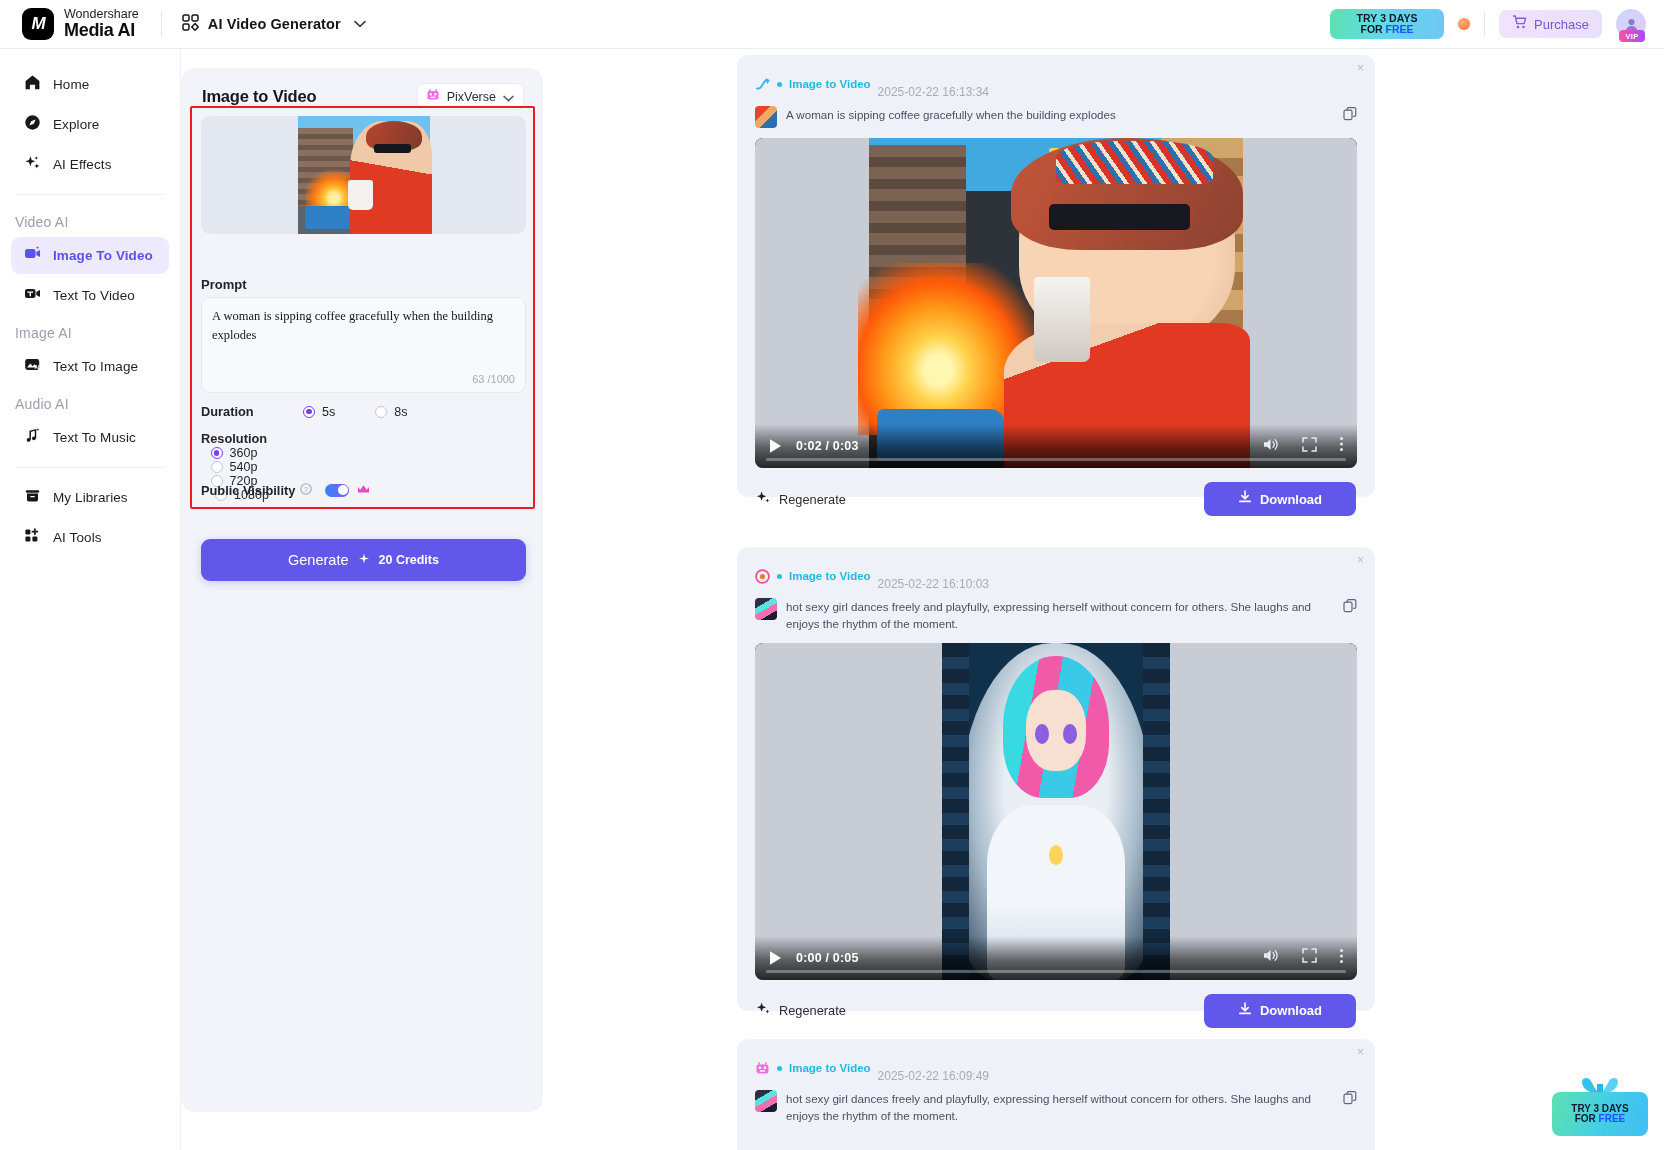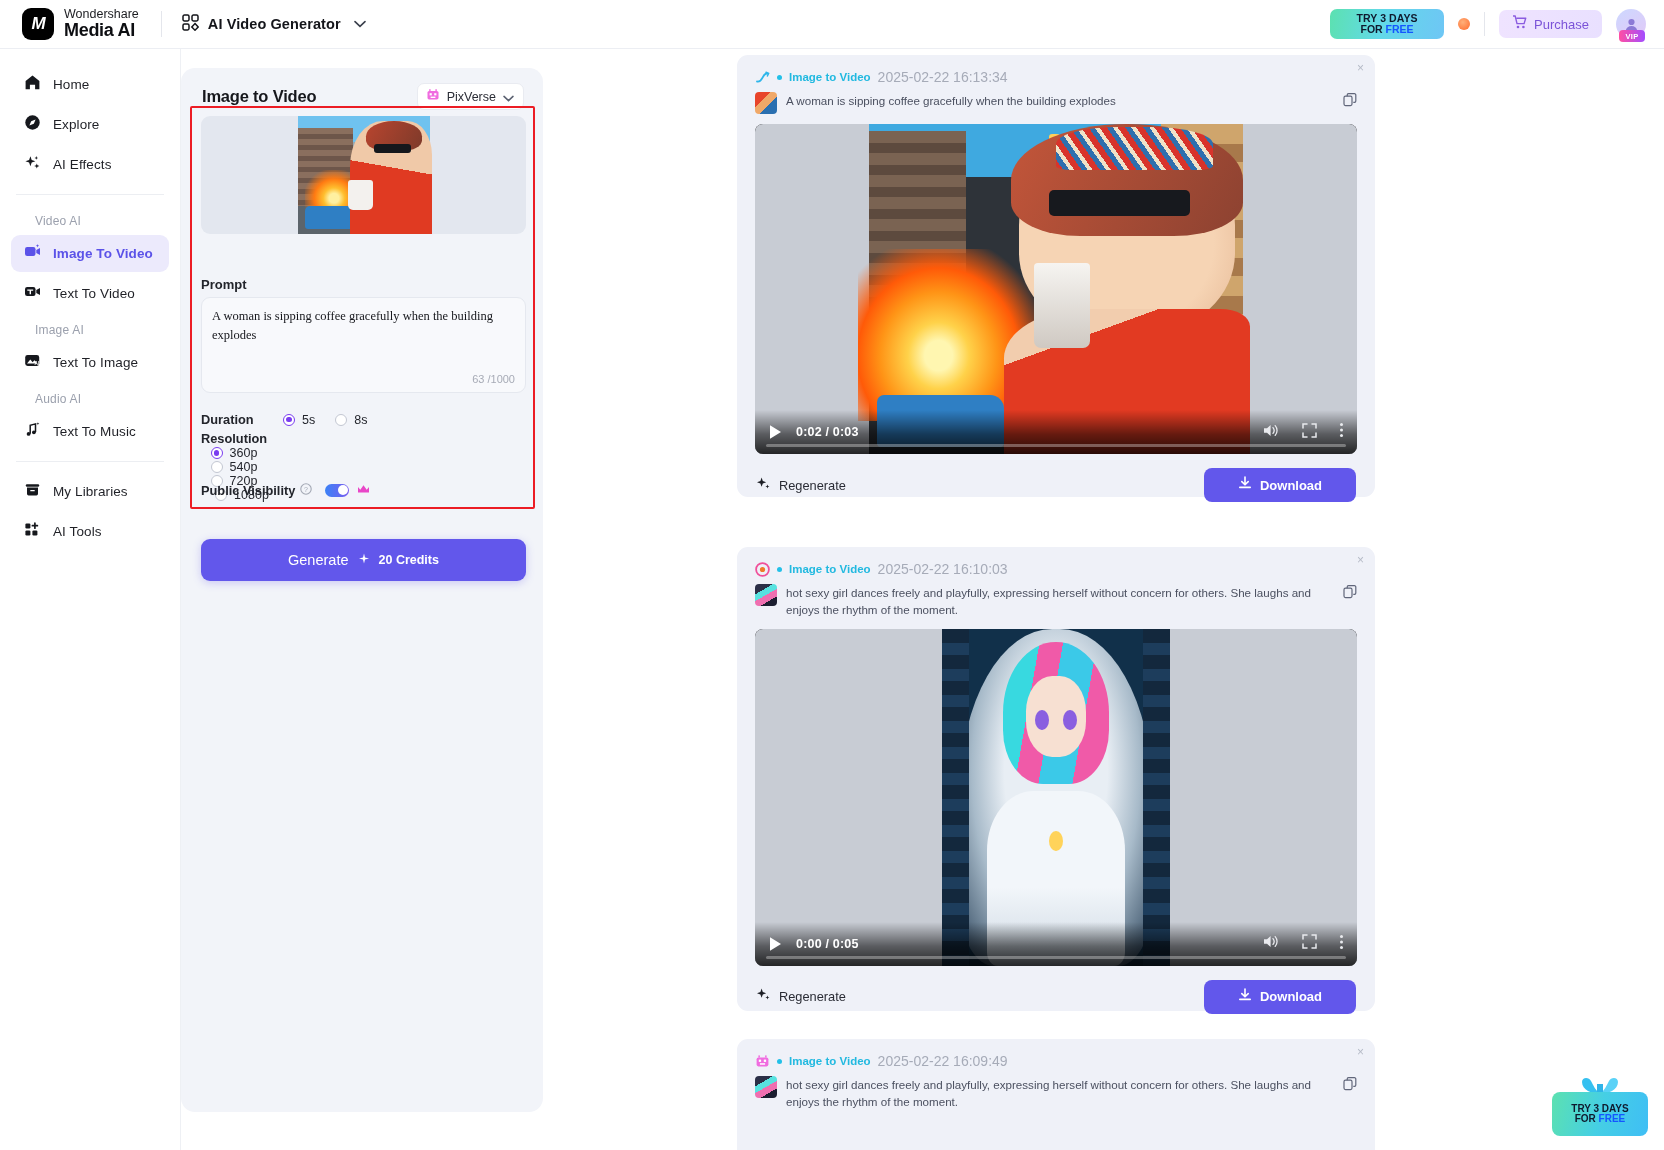--- a/index.html
+++ b/index.html
@@ -71,21 +71,21 @@
   }
   .nav-item {
     height: 37px; margin: 3px 11px; border-radius: 9px; display:flex; align-items:center;
     padding-left: 13px; gap: 12px; cursor:pointer; color:#1f2026;text-align:center;
   }
   .nav-item .nlabel { font-size: 13.5px; font-weight: 500; letter-spacing:.1px; }
   .nav-item.active { background:#eceafc; }
   .nav-item.active .nlabel { color:#5b52e8; font-weight:bold; }
   .nav-sep { height:1px; background:#eceef2; margin: 11px 16px; }
   .nav-group {
-    font-size: 12px; color:#9ba0ad; padding: 8px 0 4px 35px; letter-spacing:.2px;
+    font-size: 14px; color:#9ba0ad; padding: 8px 0 4px 15px; letter-spacing:.2px;
   }
 
   
   .left-panel {
     position:absolute; left:181px; top:49px; width:362px; height:1101px; background:#fff;
   }
   .panel-card {
     position:absolute; left:0px; top:19px; width:362px; height:1044px;
     background:#f2f4f9; border-radius:14px;
   }
@@ -184,21 +184,21 @@
     position:absolute; left:194px; width:638px;
     background:#eff1f8; border-radius:11px;
   }
   .card-close {
     position:absolute; right:11px; top:7px; font-size:12px; color:#b6bbc7; cursor:pointer; line-height:1;
   }
   .card-meta { display:flex; align-items:center; gap:7px; padding:14px 0 0 18px; }
   .meta-ico { width:15px;height:15px;border-radius:4px; display:block; }
   .meta-dot { width:5px;height:5px;border-radius:50%;background:#22c0e8; }
   .meta-kind { font-size:11.5px; font-weight:bold; color:#22b9e0; }
-  .meta-time { font-size:14px; color:#a6abb8; }
+  .meta-time { font-size:12px; color:#a6abb8;margin-top:16px; }
   .card-prompt-row { display:flex; align-items:flex-start; gap:9px; padding:7px 18px 0 18px; }
   .cp-thumb { width:22px;height:22px;border-radius:4px;flex:0 0 auto; }
   .cp-thumb.a { background: linear-gradient(135deg,#e8442a 0 35%, #f0a868 35% 60%, #2a6fb0 60% 100%); }
   .cp-thumb.b { background: linear-gradient(150deg,#2b2f47 0 30%, #58e2e0 30% 50%, #ef6fb0 50% 72%, #1b1e30 72% 100%); }
   .cp-text { font-size:11.6px; color:#4b5060; line-height:1.5; flex:1; }
   .copy-ico { flex:0 0 auto; cursor:pointer; margin-top:1px;}
 
   .video-frame {
     margin: 10px auto 0 auto; width:602px; border-radius:8px; overflow:hidden;
     background:#000; position:relative;
@@ -467,21 +467,21 @@
       </div>
     </div>
 
 
     <div class="prompt-label">Prompt</div>
     <div class="prompt-box">
       <div class="prompt-text">A woman is sipping coffee gracefully when the building explodes</div>
       <div class="prompt-count">63 /1000</div>
     </div>
 
-    <div class="opt-row" style="top:344px;">
+    <div class="opt-row" style="top:336px;gap:20px;">
       <div class="opt-label">Duration</div>
       <div class="radio-grp">
         <span class="radio on"></span>
         <span class="radio-txt">5s</span>
       </div>
       <div class="radio-grp">
         <span class="radio"></span>
         <span class="radio-txt">8s</span>
       </div>
     </div>

